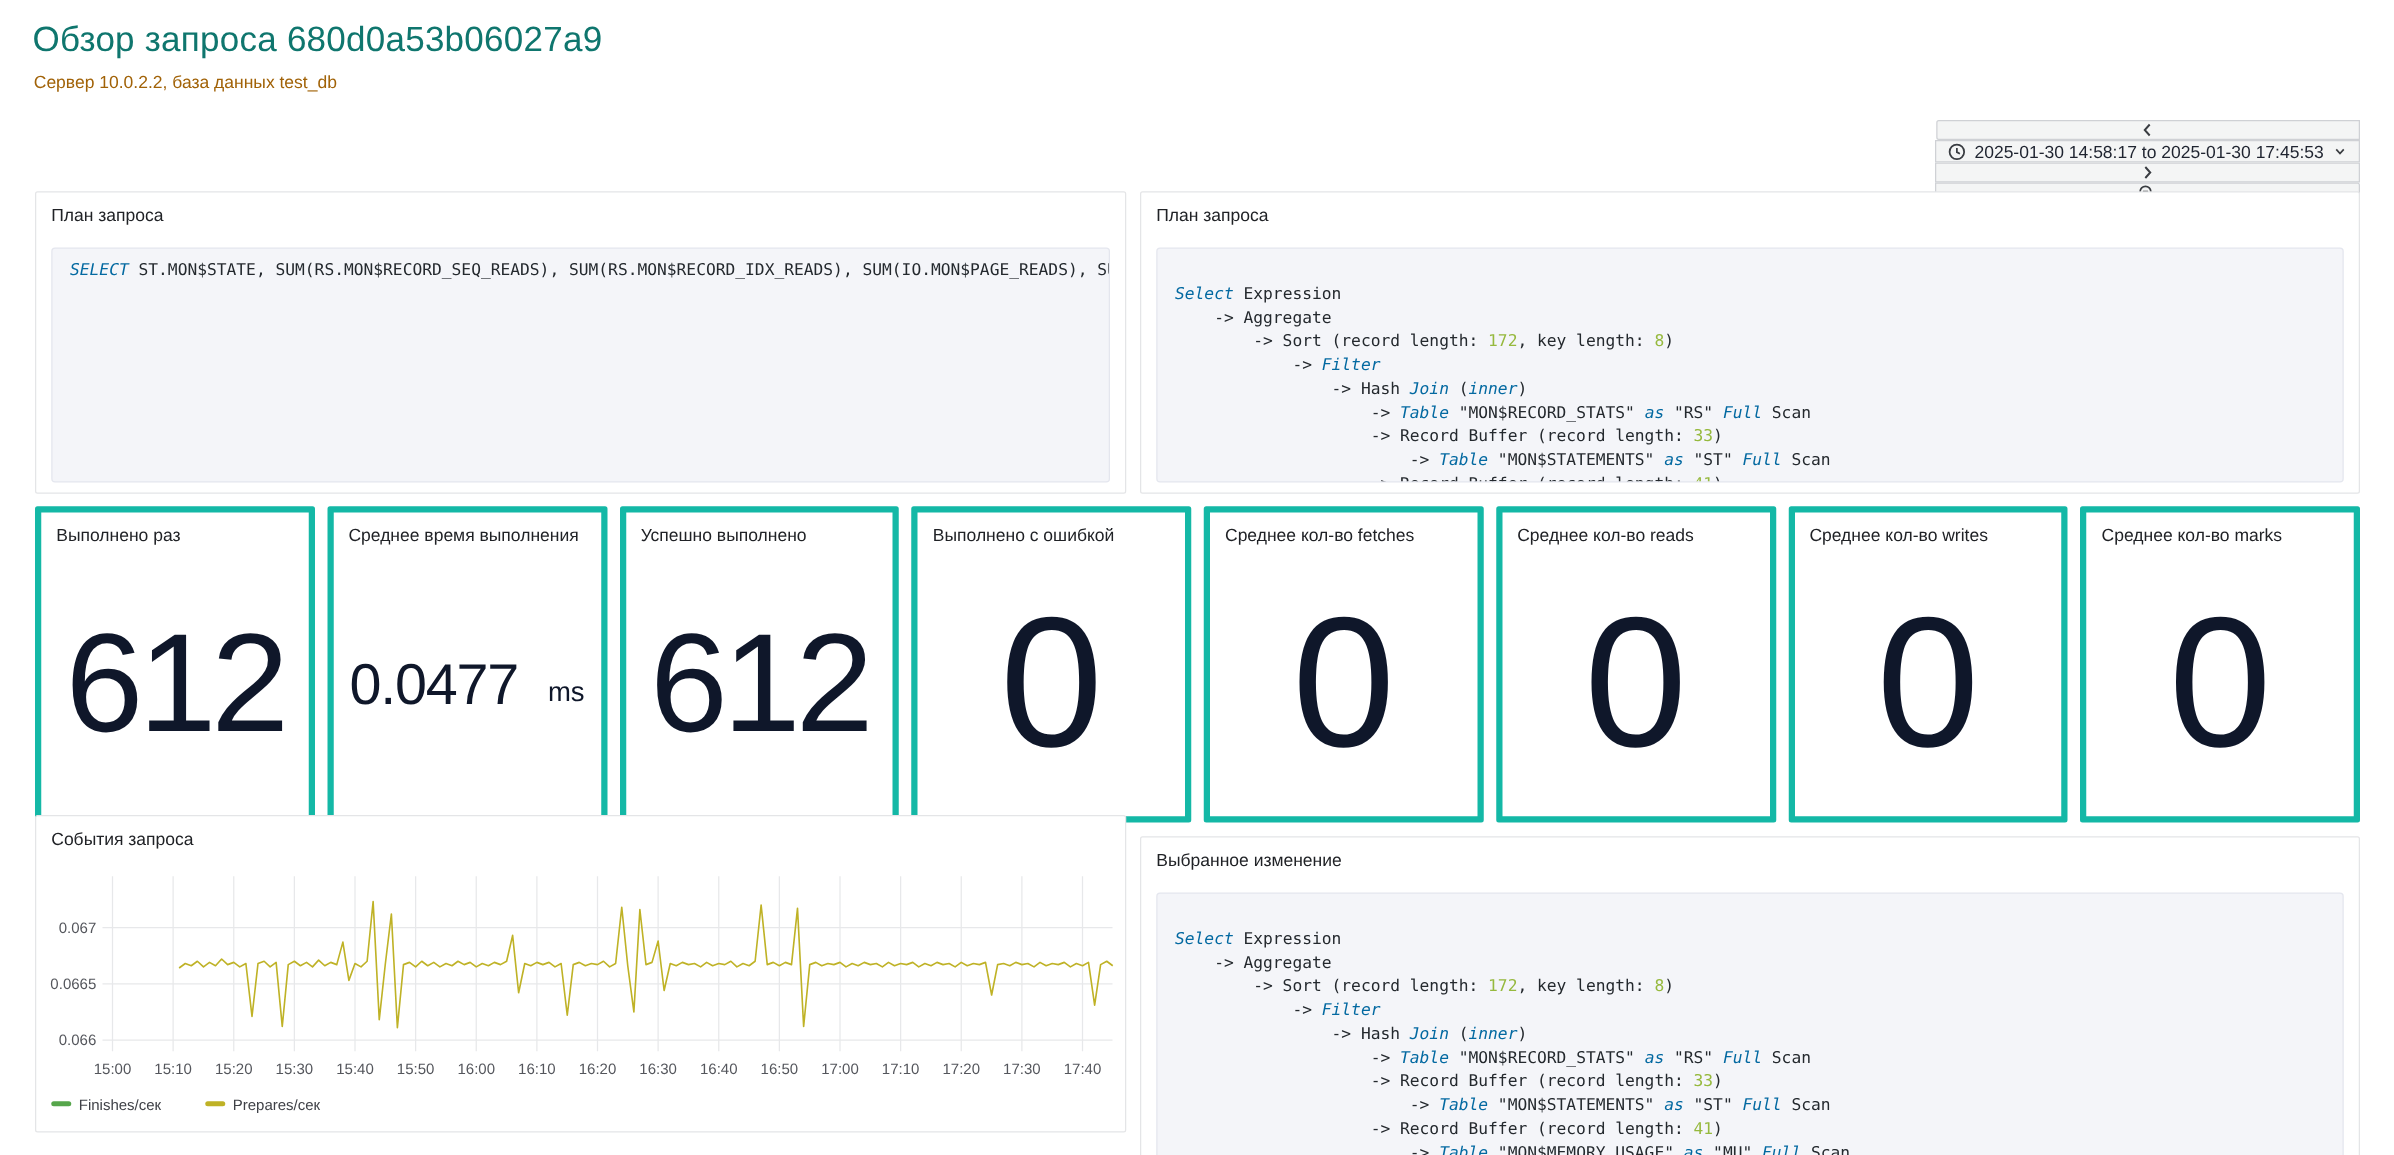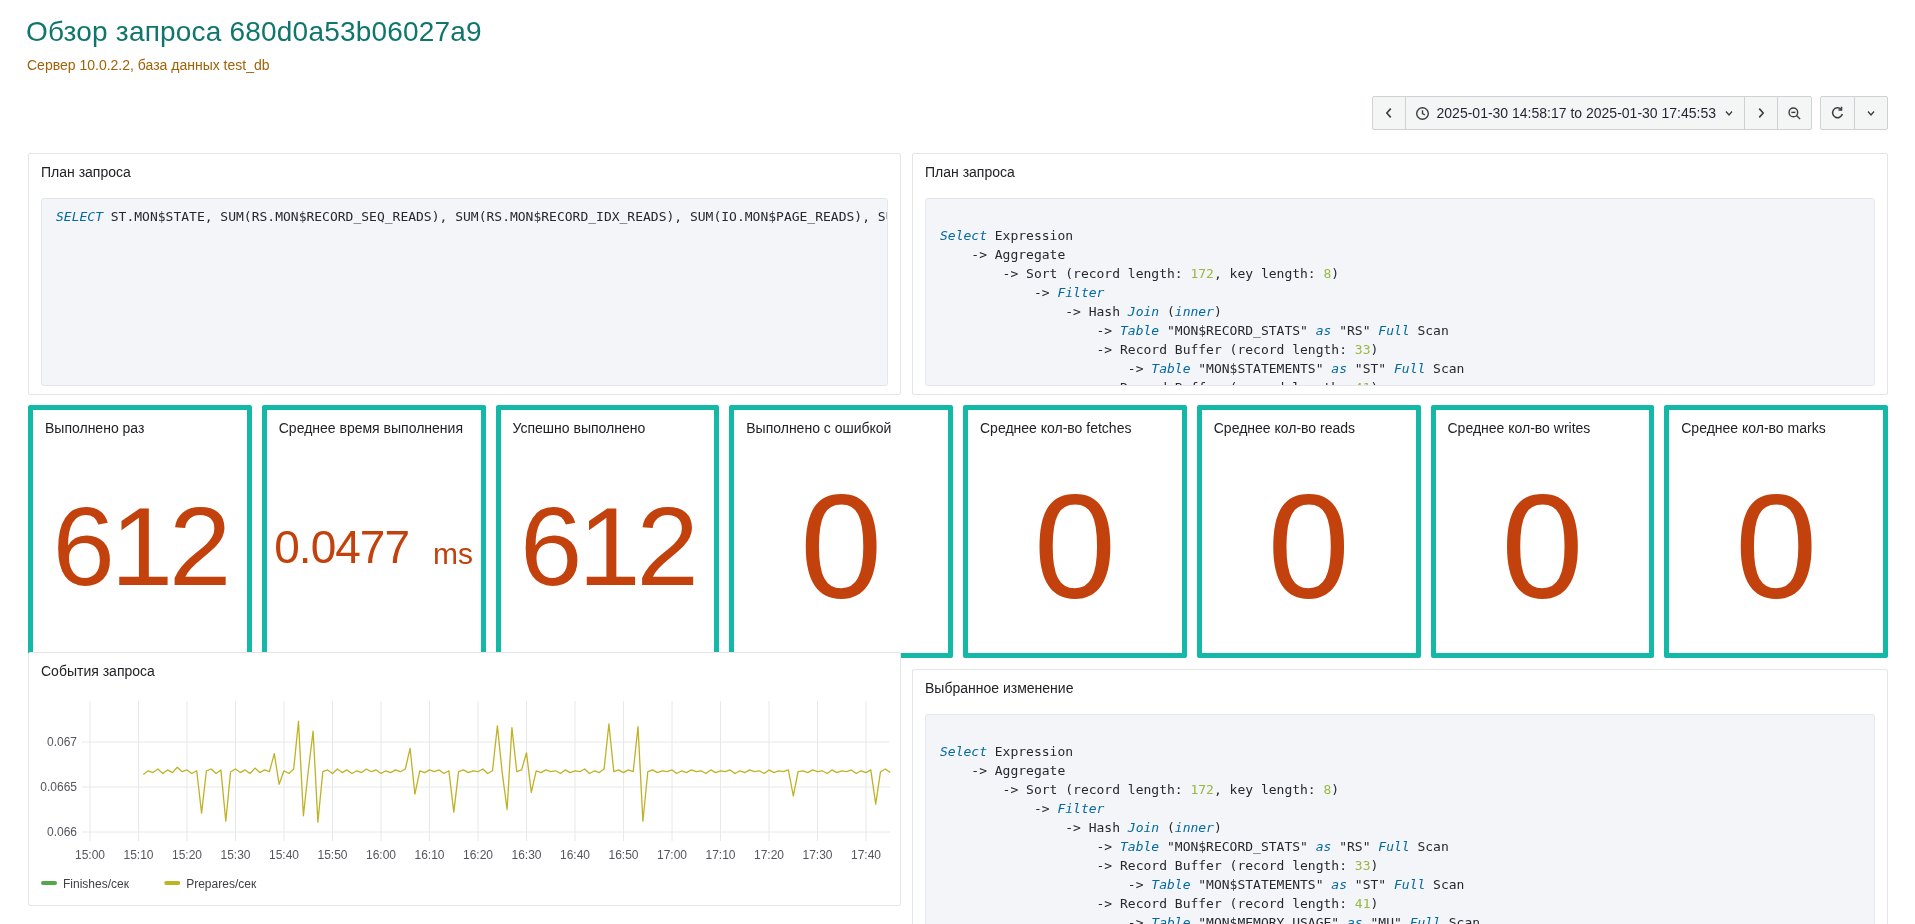--- a/index.html
+++ b/index.html
@@ -5,21 +5,21 @@
   * { margin:0; padding:0; box-sizing:border-box; }
   html,body { width:1915px; height:924px; overflow:hidden; background:#ffffff;
               font-family:"Liberation Sans", sans-serif; color:#24292e; }
   .abs { position:absolute; }
 
   
   #page-title { left:26px; top:16px; font-size:28px; font-weight:500; color:#0f766e; letter-spacing:.2px; }
   #page-subtitle { left:27px; top:57px; font-size:14px; color:#a16207; }
 
   
-  #timebar { top:96px; right:27px; height:34px; display:flex; align-items:stretch; }
+  #timebar { top:96px; right:27px; height:34px; display:flex; align-items:stretch;flex-direction:column; }
   .tb-gap { width:8px; }
   .tb-btn { display:flex; align-items:center; justify-content:center; gap:7px;
             min-width:34px; padding:0 9px; background:#f4f5f5; border:1px solid #cfd1d5;
             color:#24292e; font-size:14px; cursor:pointer; margin-left:-1px; }
   .tb-btn:first-child { margin-left:0; border-radius:2px 0 0 2px; }
   .grp-end { border-radius:0 2px 2px 0; }
   .grp-start { border-radius:2px 0 0 2px; margin-left:0; }
   .tb-btn svg { display:block; }
   #time-range-text { font-size:14px; color:#1f2430; white-space:nowrap; }
 
@@ -35,25 +35,25 @@
 
   #panel-query-text  { left:28px; top:153px; width:873px; height:242px; }
   #panel-query-plan  { left:912px; top:153px; width:976px; height:242px; }
   #panel-query-text .codeblock, #panel-query-plan .codeblock { height:188px; }
 
   
   #stats { position:absolute; left:28px; top:405px; width:1860px; height:253px; display:flex; gap:10px; }
   .stat-panel { position:relative; flex:1 1 0; background:#fff; border:5px solid #14b8a6; border-radius:2px; }
   .stat-value { position:absolute; left:0; right:0; top:30px; bottom:0;
                 display:flex; align-items:center; justify-content:center;
-                color:#c2410c; font-weight:500; line-height:1; }
+                color:#0f172a; font-weight:500; line-height:1; }
   .stat-lg .stat-value { font-size:112px; letter-spacing:-4px; }
   .stat-xl .stat-value { font-size:148px; }
   .stat-md .stat-value { font-size:46px; letter-spacing:-1px; }
-  .stat-unit { font-size:30px; margin-left:24px; letter-spacing:0; align-self:center; padding-top:14px; }
+  .stat-unit { font-size:22px; margin-left:24px; letter-spacing:0; align-self:center; padding-top:14px; }
 
   
   #panel-events { left:28px; top:652px; width:873px; height:254px; }
   #panel-selected-change { left:912px; top:669px; width:976px; height:322px; }
   #panel-selected-change .codeblock { height:246px; }
   #chart { position:absolute; left:8px; top:36px; }
   .grid-line { stroke:#e7e8ea; stroke-width:1; }
   .axis-label { font-size:12px; fill:#54565c; font-family:"Liberation Sans",sans-serif; }
   .legend-label { font-size:12px; fill:#3f4147; font-family:"Liberation Sans",sans-serif; }
 </style>

